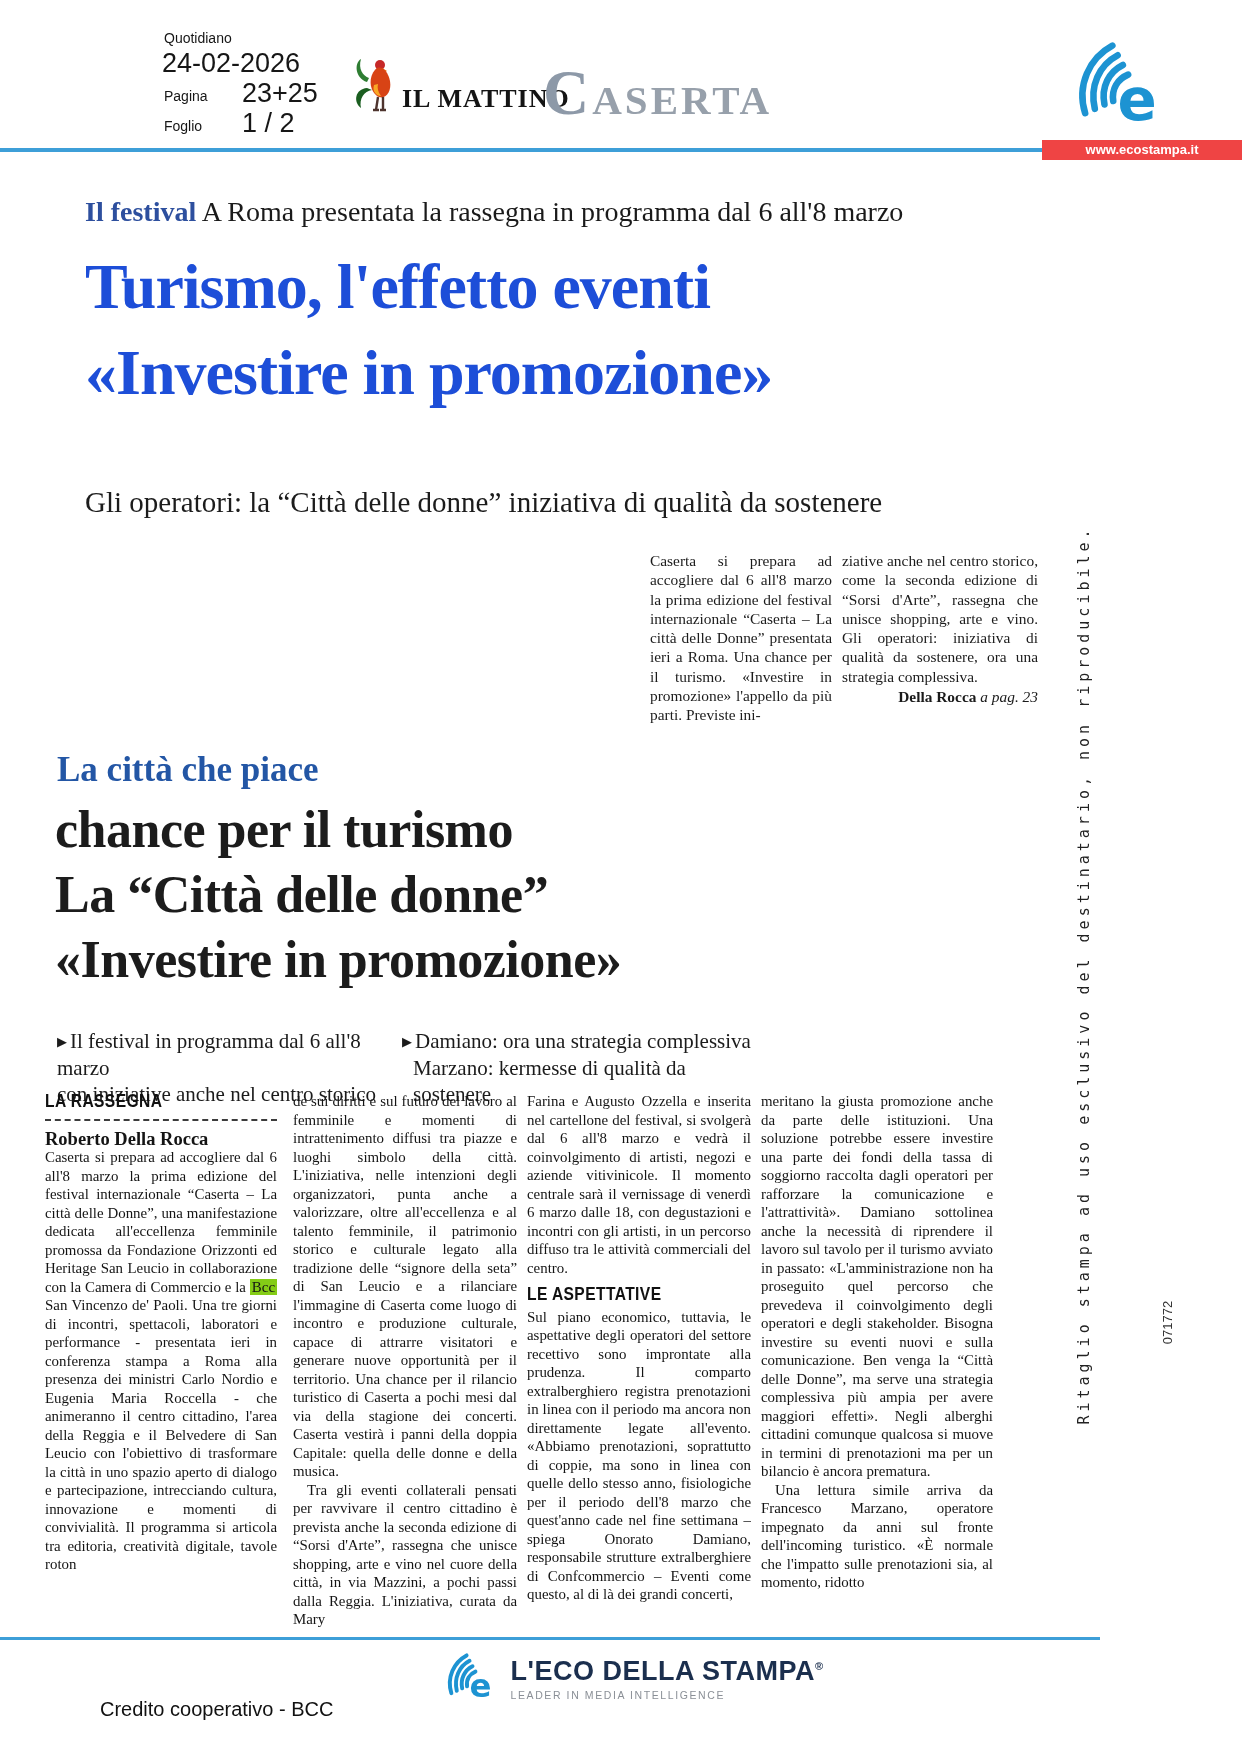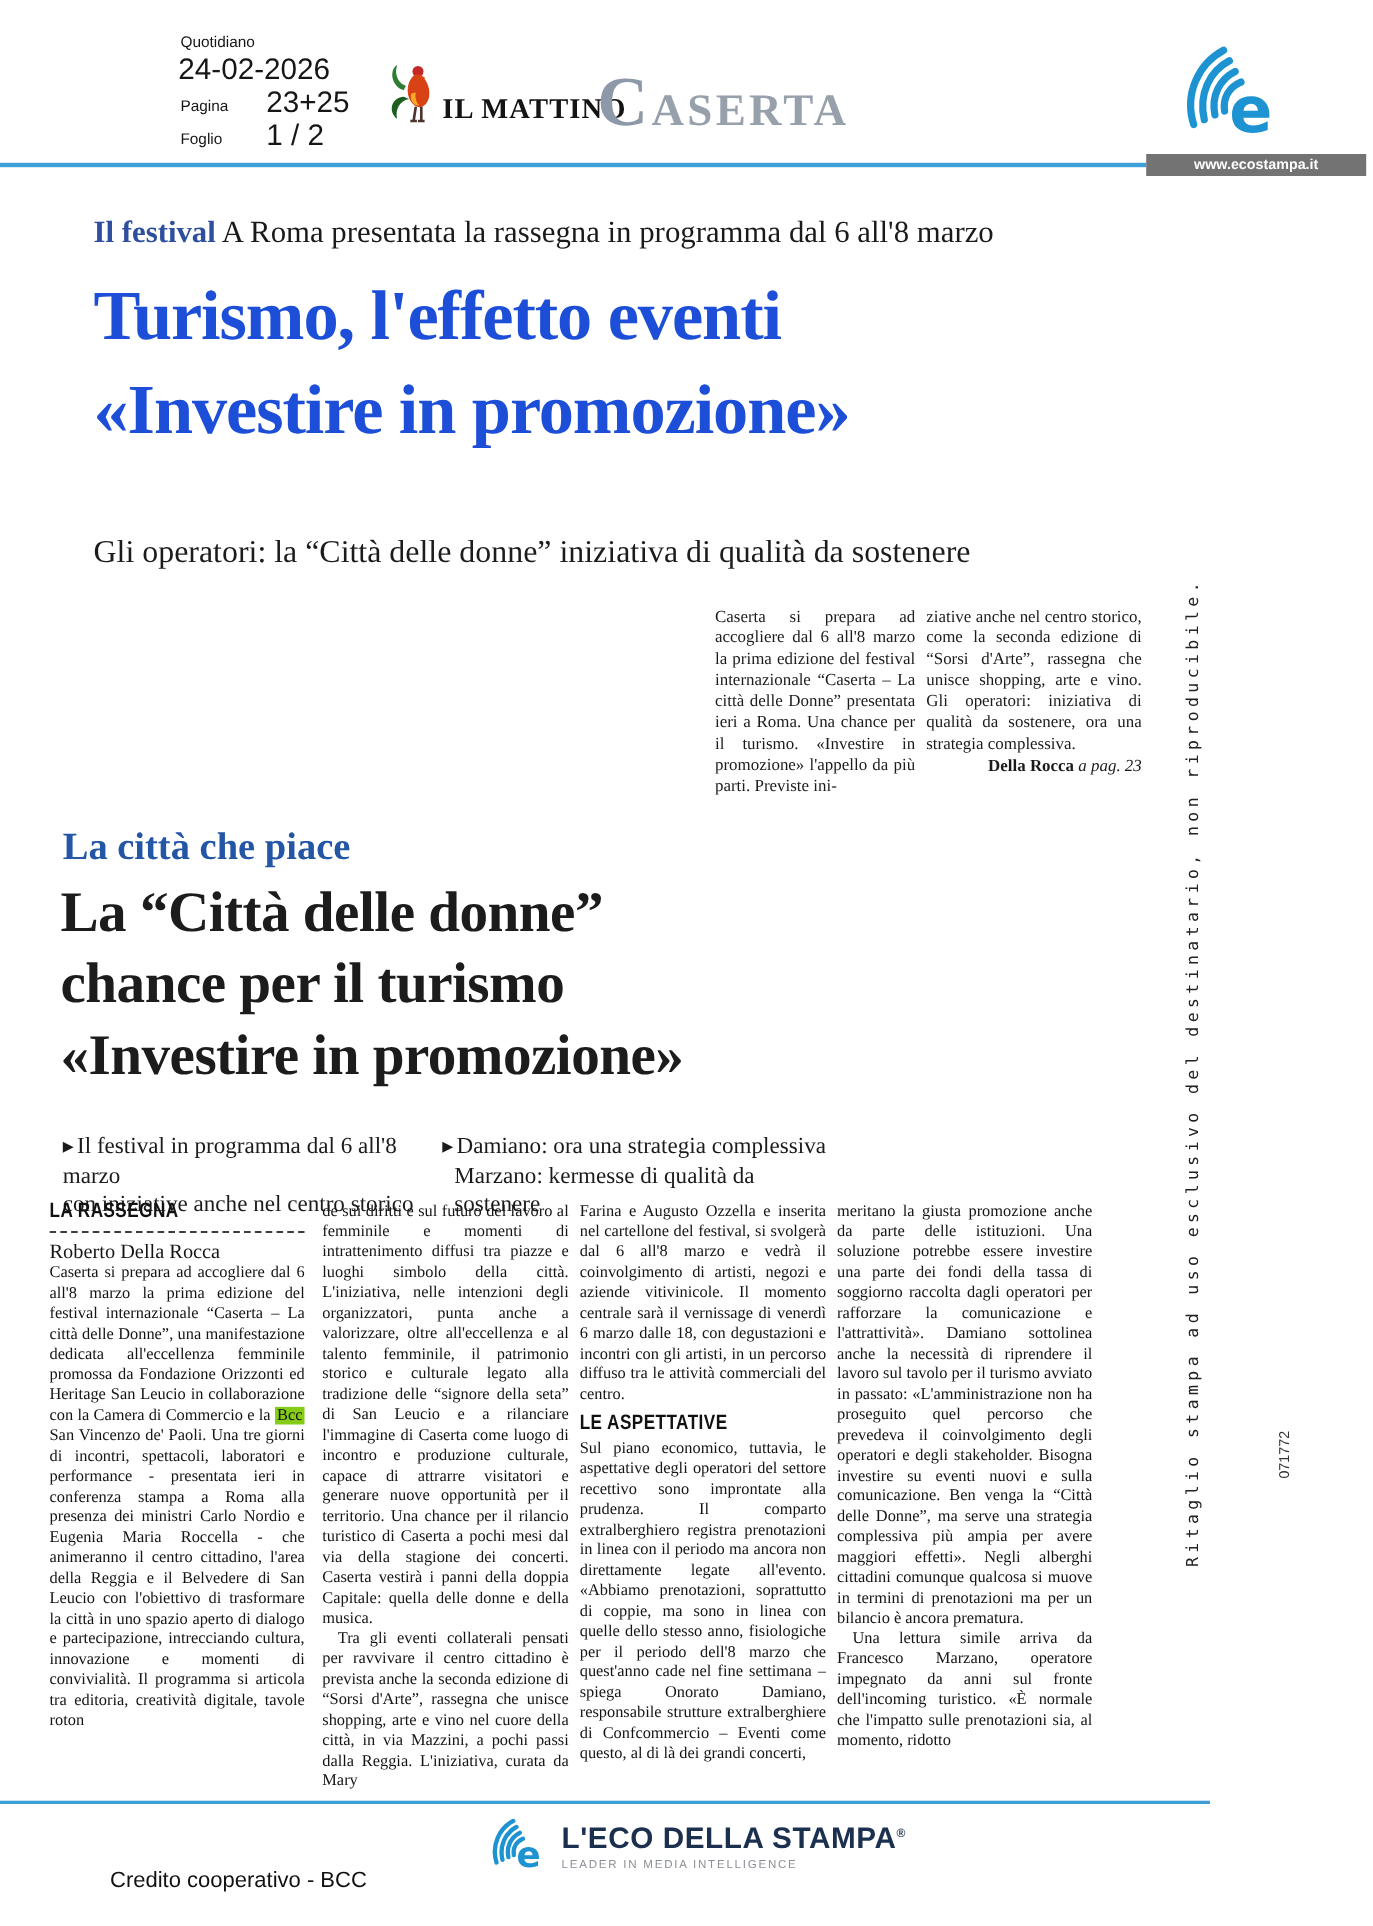--- a/index.html
+++ b/index.html
@@ -12,21 +12,21 @@
   
   .meta-small { font-family:"Liberation Sans", sans-serif; font-size:14px; color:#161616; }
   .meta-big   { font-family:"Liberation Sans", sans-serif; font-size:27px; color:#161616; }
 
   
   .mattino { font-family:"Liberation Serif", serif; font-weight:bold; font-size:26px; letter-spacing:1px; color:#141414; }
   .caserta { font-family:"Liberation Serif", serif; font-weight:bold; font-size:41px; letter-spacing:3px; color:#97a0ab; }
   .caserta::first-letter { font-size:64px; color:#8d99a8; }
 
   .topline { background:#3d9fd8; height:4px; }
-  .urlbox  { background:#737373; color:#ffffff; font-family:"Liberation Sans", sans-serif;
+  .urlbox  { background:#ef4444; color:#ffffff; font-family:"Liberation Sans", sans-serif;
              font-weight:bold; font-size:13px; text-align:center; line-height:20px; height:20px; }
 
   
   .kicker { font-size:28px; }
   .kicker .lbl { font-weight:bold; color:#2d4f9e; }
   .h1 { font-size:64px; font-weight:bold; line-height:86px; letter-spacing:-1px; color:#1d4ed8; }
   .sub1 { font-size:29px; color:#1c1c1c; }
 
   .introcol { font-size:15.4px; line-height:19.3px; text-align:justify; color:#1b1b1b; }
   .sig { text-align:right; font-size:15.4px; margin-top:2px; }
@@ -42,21 +42,21 @@
   
   .col { font-size:14.9px; line-height:18.5px; text-align:justify; color:#141414; overflow:hidden; }
   .col p { margin:0; }
   .col p.ind { text-indent:14px; }
   .secthead {
     font-family:"Liberation Sans", sans-serif; font-weight:bold; font-size:19px;
     display:inline-block; transform:scaleX(0.82); transform-origin:left; letter-spacing:0.5px;
     color:#111; white-space:nowrap;
   }
   .dashrule { border-top:2.5px dashed #3c3c3c; margin:7px 0 9px 0; }
-  .byline { font-weight:normal; font-size:18.5px; margin:0 0 14px 0; }
+  .byline { font-weight:bold; font-size:18.5px; margin:0 0 14px 0; }
   .hl { background:#84cc16; padding:0 2px; }
 
   
   .vert {
     font-family:"DejaVu Sans Mono", monospace; font-size:15px; letter-spacing:4px; color:#222;
     white-space:nowrap; transform:translate(-50%,-50%) rotate(-90deg);
   }
   .code { font-family:"Liberation Sans", sans-serif; font-size:13px; color:#333;
           transform:rotate(-90deg); white-space:nowrap; }
 
@@ -122,22 +122,22 @@
   <div class="abs introcol" style="left:650px; top:551px; width:182px;">Caserta si prepara ad accogliere dal 6 all'8 marzo la prima edizione del festival internazionale “Caserta – La città delle Donne” presentata ieri a Roma. Una chance per il turismo. «Investire in promozione» l'appello da più parti. Previste ini-</div>
   <div class="abs" style="left:842px; top:551px; width:196px;">
     <div class="introcol">ziative anche nel centro storico, come la seconda edizione di “Sorsi d'Arte”, rassegna che unisce shopping, arte e vino. Gli operatori: iniziativa di qualità da sostenere, ora una strategia complessiva.</div>
     <div class="sig">
       <span class="nm">Della Rocca</span><span class="pg"> a pag. 23</span>
     </div>
   </div>
 
   <div class="abs eyebrow" style="left:57px; top:750px;">La città che piace</div>
   <div class="abs h2" style="left:55px; top:797px; width:700px;">
+    <div>chance per il turismo</div>
     <div>La “Città delle donne”</div>
-    <div>chance per il turismo</div>
     <div>«Investire in promozione»</div>
   </div>
 
   <div class="abs bullet" style="left:57px; top:1028px; width:345px;">
     <span class="arr">▶</span><span>Il festival in programma dal 6 all'8 marzo</span>
     <div>con iniziative anche nel centro storico</div>
   </div>
   <div class="abs bullet" style="left:402px; top:1028px; width:355px;">
     <span class="arr">▶</span><span>Damiano: ora una strategia complessiva</span>
     <div style="padding-left:11px;">Marzano: kermesse di qualità da sostenere</div>

